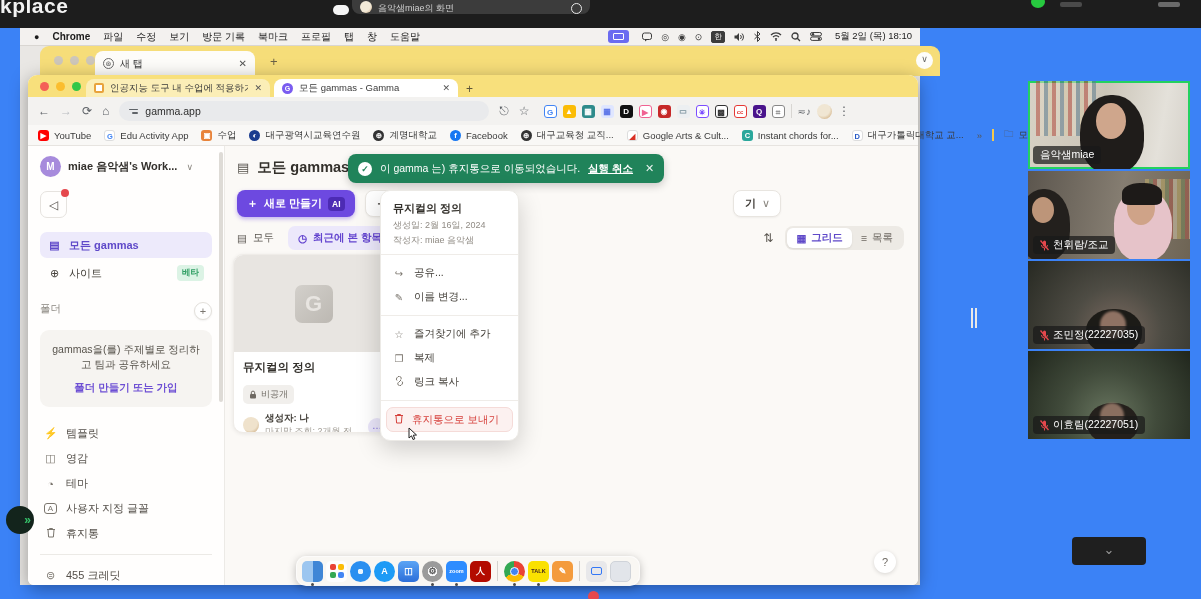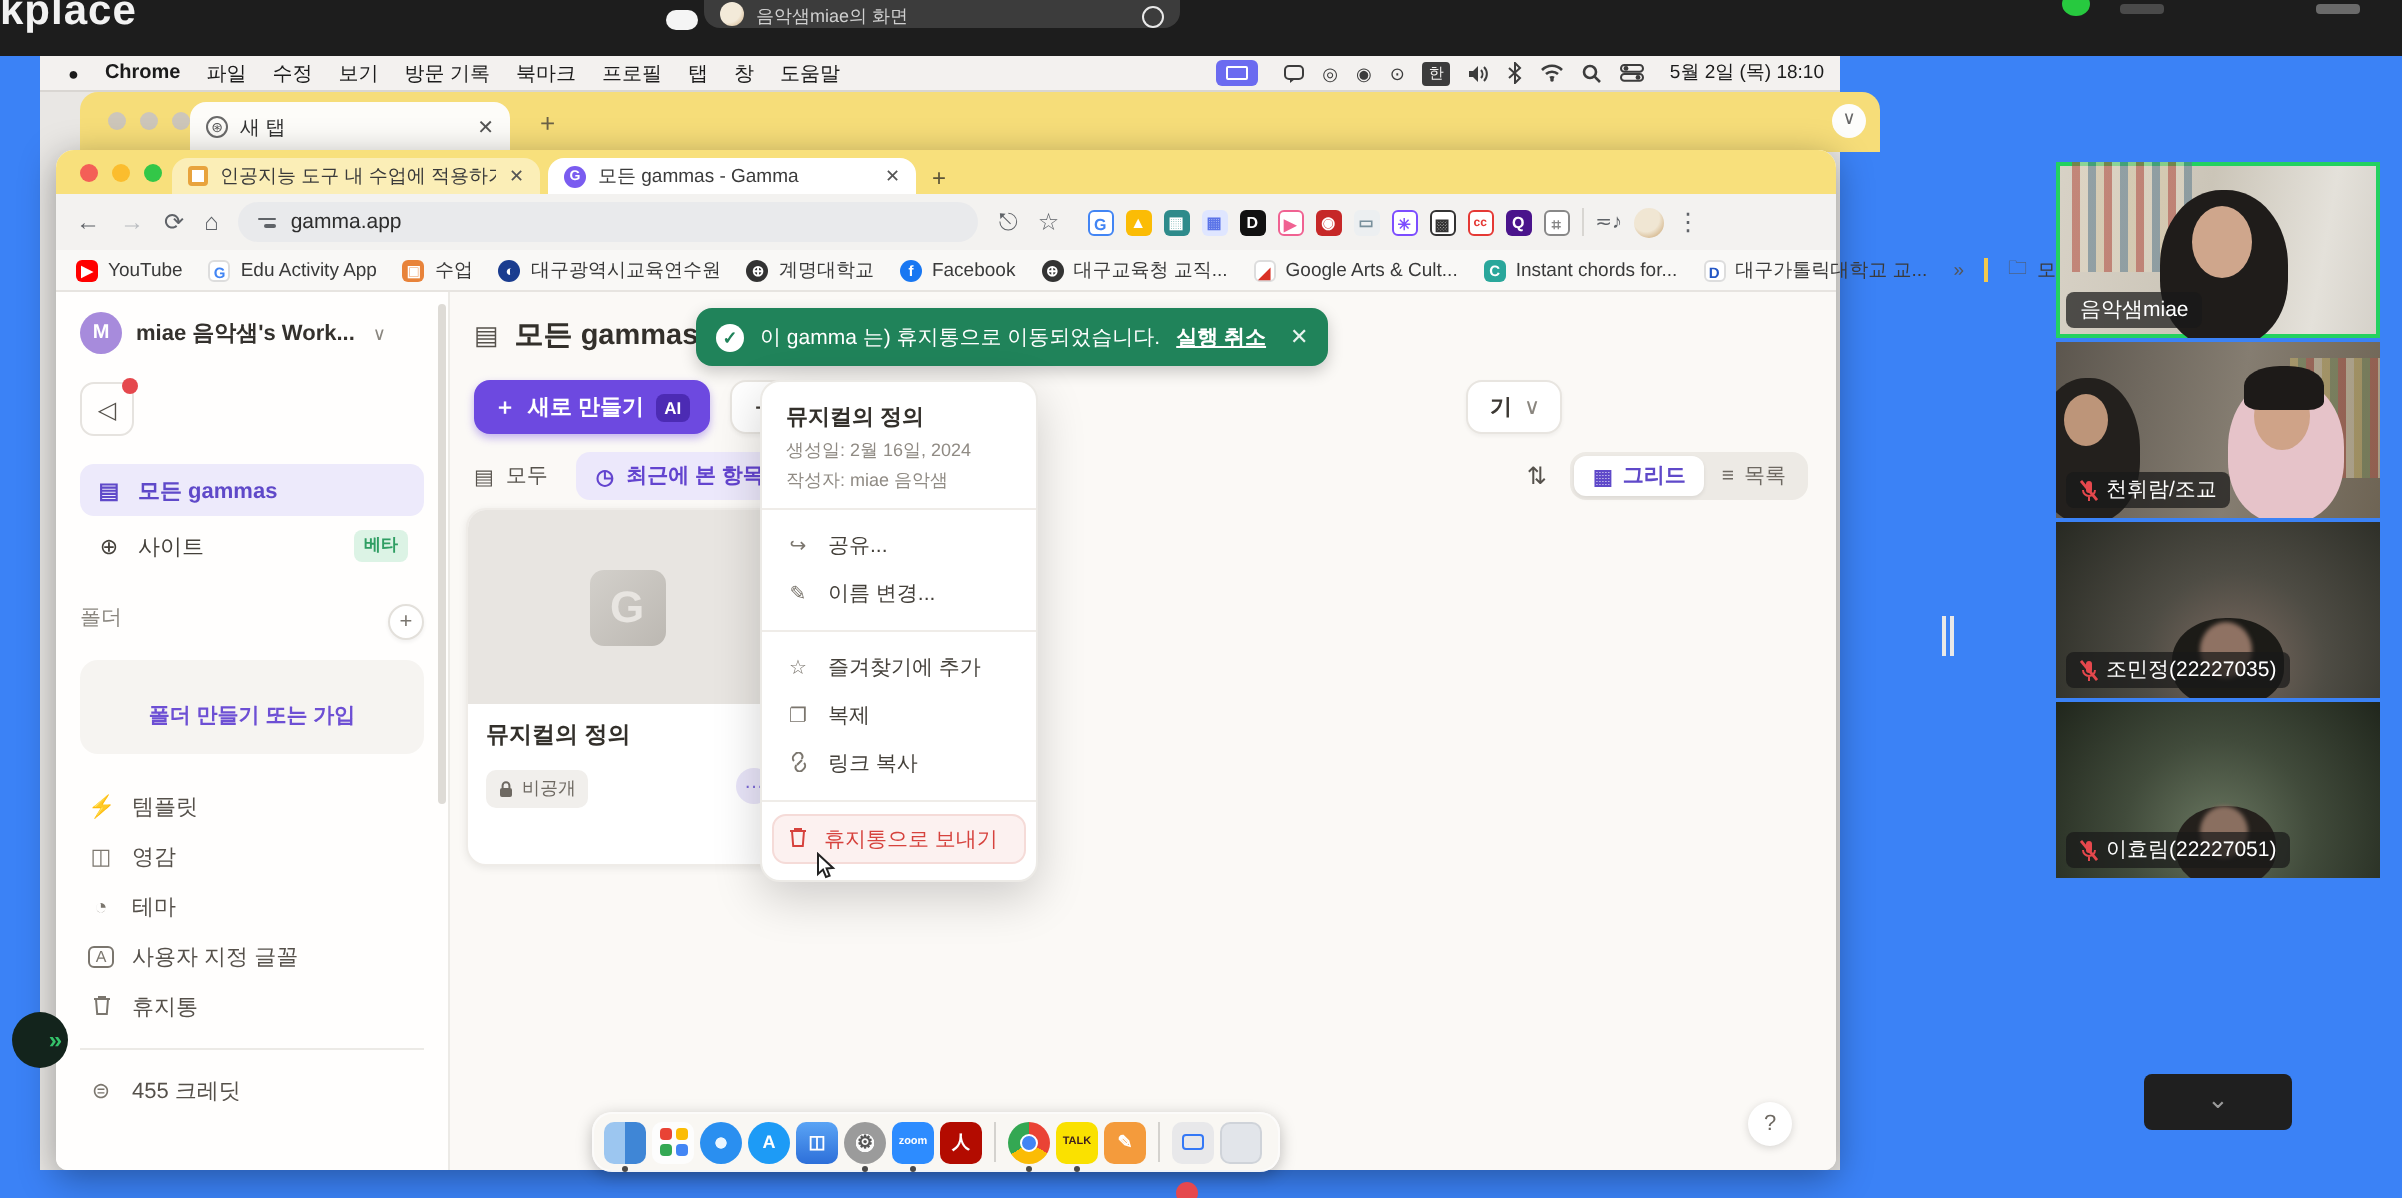--- a/index.html
+++ b/index.html
@@ -403,20 +403,21 @@
               <span class="gi">⊕</span>
               <span>사이트</span>
               <span class="beta">베타</span>
             </div>
           </div>
           <div class="folderhead">
             <span>폴더</span>
             <span class="plusbtn">+</span>
           </div>
           <div class="promo">
+            <div class="ptext">gammas을(를) 주제별로 정리하고 팀과 공유하세요</div>
             <div class="plink">폴더 만들기 또는 가입</div>
           </div>
           <div class="gmenu">
             <div class="gmi">
                 <span class="gi">⚡</span>
                 <span>템플릿</span>
               </div>
             <div class="gmi">
                 <span class="gi">◫</span>
                 <span>영감</span>
@@ -507,20 +508,27 @@
                 <span class="glogo">G</span>
               </div>
             <div class="cardbody">
               <div class="ctitle">뮤지컬의 정의</div>
               <div class="privbadge">
                 <svg width="8" height="9" viewBox="0 0 8 9">
                     <rect x="1" y="4" width="6" height="4.5" rx="1" fill="#6e6962"></rect>
                     <path d="M2.3 4 v-1.2 a1.7 1.7 0 0 1 3.4 0 V4" fill="none" stroke="#6e6962"></path>
                   </svg>
                 <span>비공개</span>
+              </div>
+              <div class="crow">
+                <span class="cav"></span>
+                <span>
+                  <div class="cmeta1">생성자: 나</div>
+                  <div class="cmeta2">마지막 조회: 2개월 전</div>
+                </span>
               </div>
               <div class="cdots">…</div>
             </div>
           </div>
 
           <div class="ctxmenu">
             <div class="cm-title">뮤지컬의 정의</div>
             <div class="cm-meta">생성일: 2월 16일, 2024</div>
             <div class="cm-meta">작성자: miae 음악샘</div>
             <div class="cm-div"></div>

